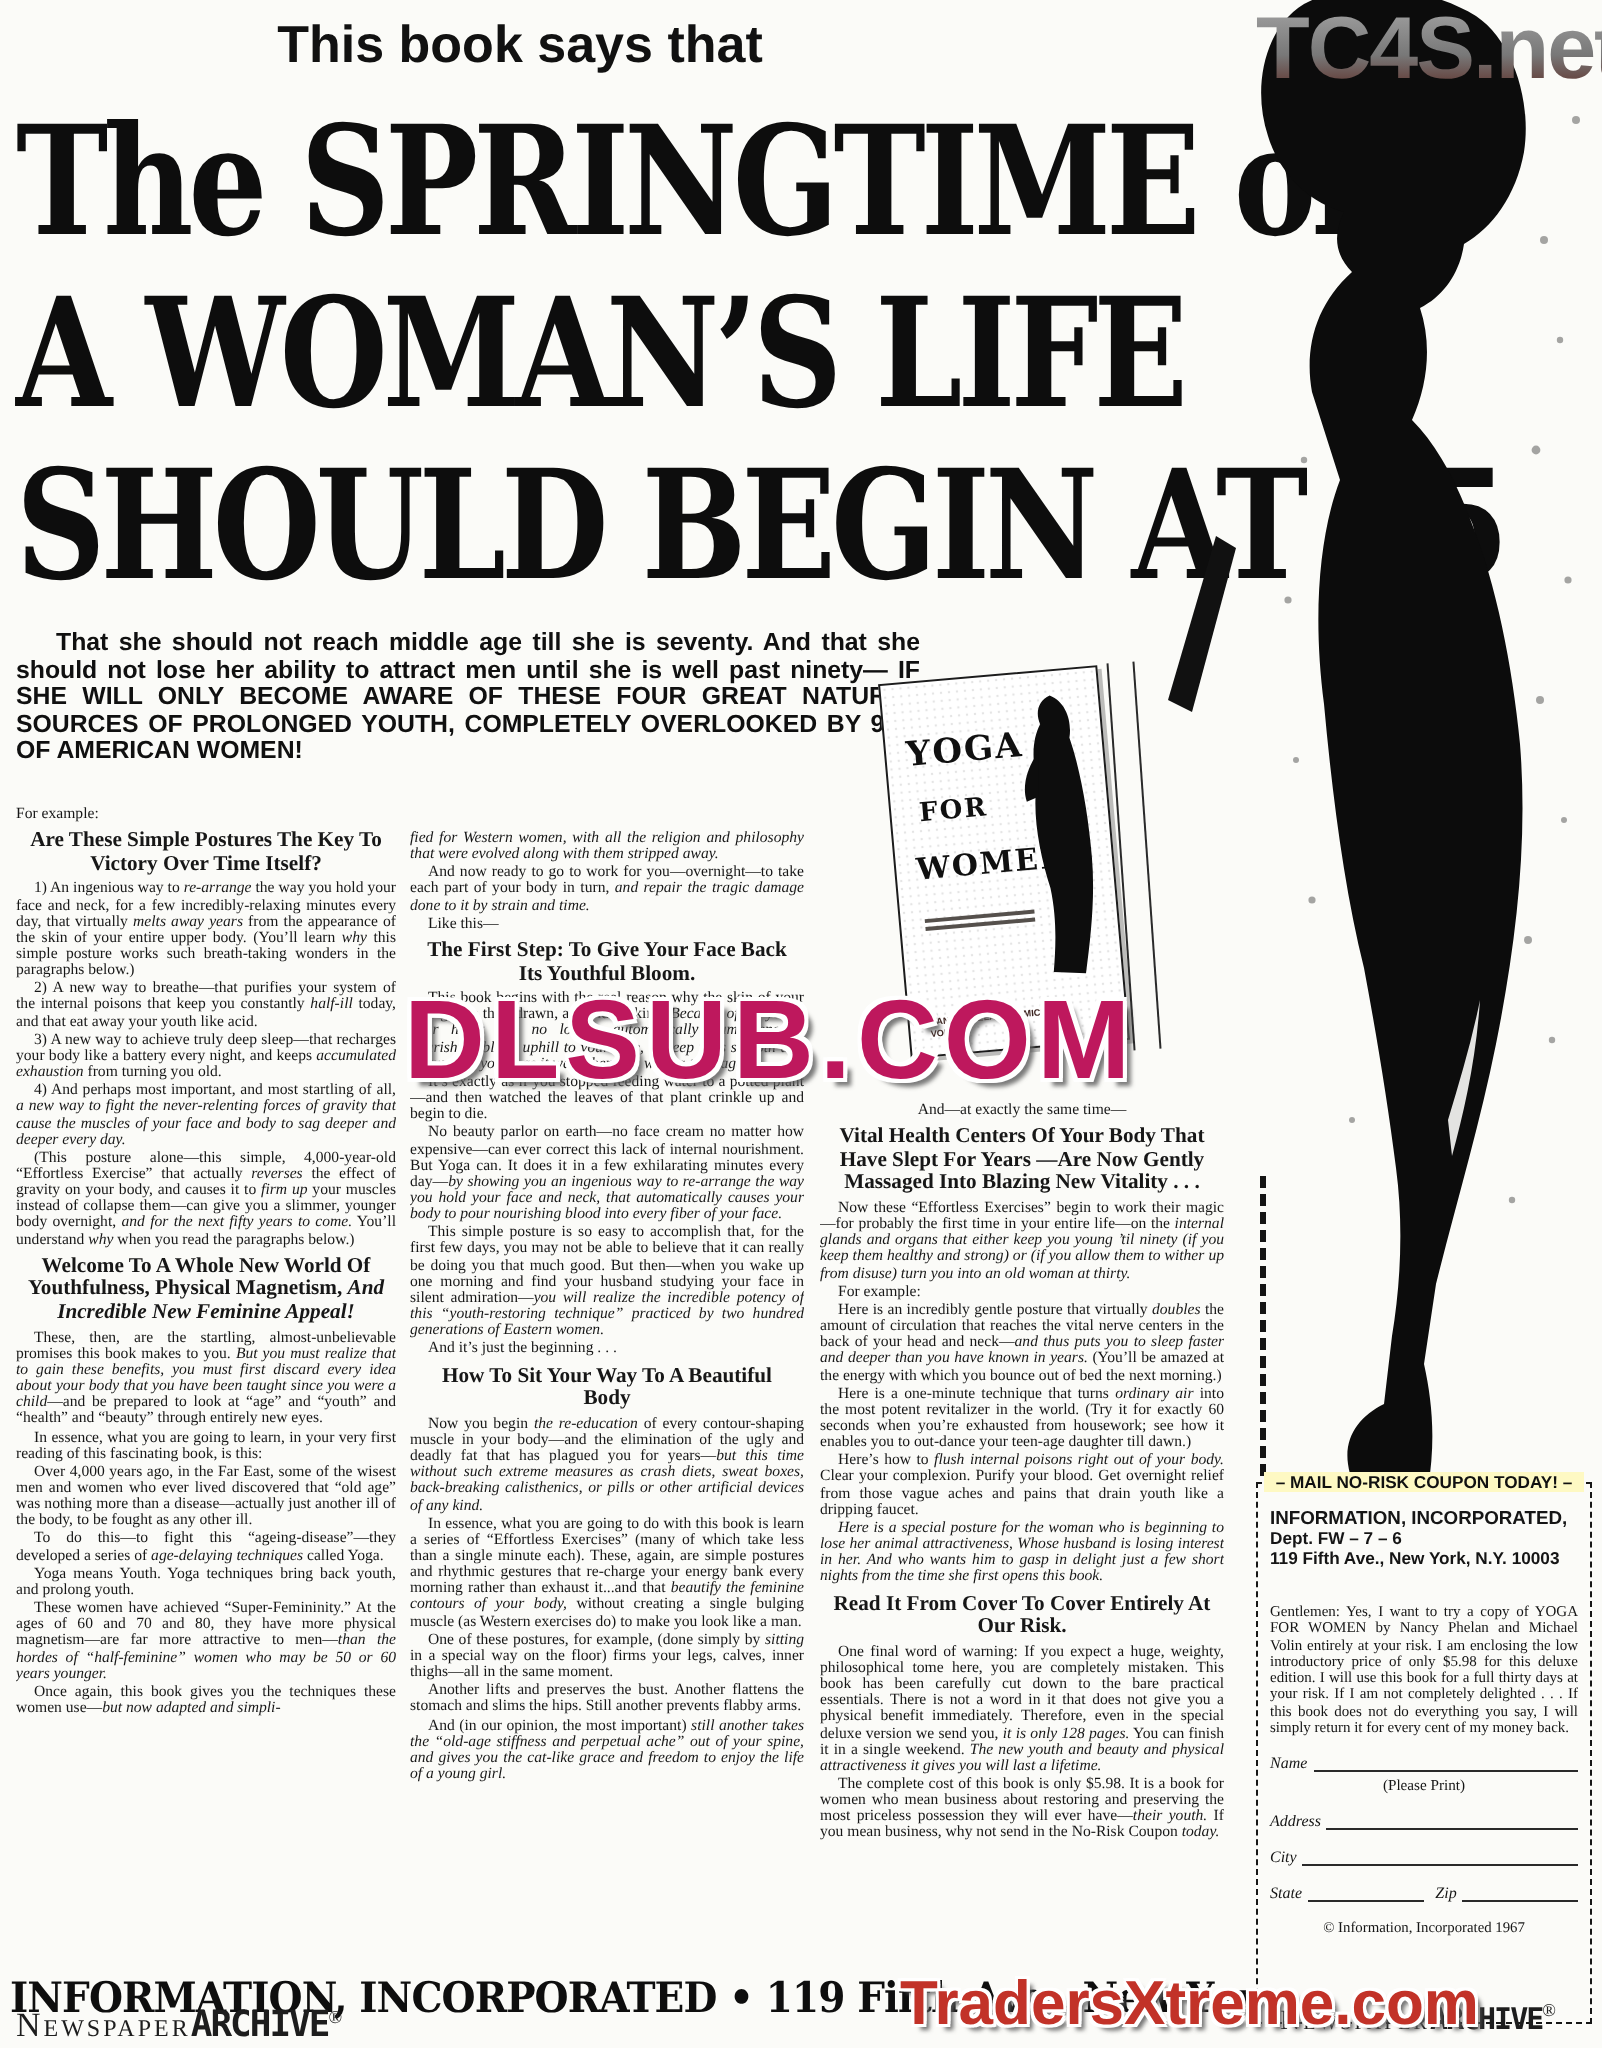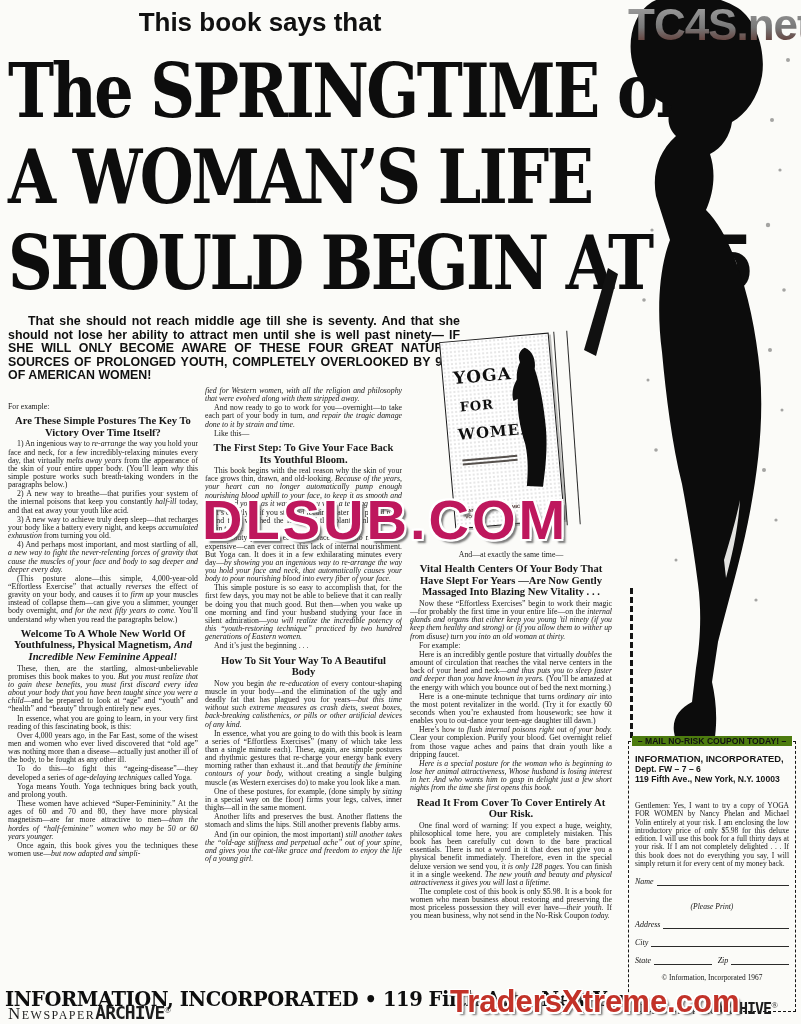--- a/index.html
+++ b/index.html
@@ -15,21 +15,21 @@
   .hl1{top:46px;} .hl2{top:132px;} .hl3{top:218px;}
 
   .subhead{position:absolute;left:8px;top:303px;width:452px;
            font-family:"Liberation Sans",sans-serif;font-weight:bold;
            font-size:12.4px;line-height:13.4px;text-align:justify;text-indent:20px;color:#101010;}
 
   
   .col{position:absolute;overflow:hidden;text-align:justify;
        font-size:7.8px;line-height:8.15px;color:#171717;margin-top:15px;}
   .col1{left:8px;  top:388px;width:190px;height:594px;}
-  .col2{left:205px;top:372px;width:197px;height:594px;}
+  .col2{left:205px;top:400px;width:197px;height:594px;}
   .col3{left:410px;top:536px;width:202px;height:456px;}
   .col p{margin:0 0 1px 0;}
   .b-body{text-indent:9px;}
   .b-first{text-indent:0;}
   .b-heading{font-weight:bold;text-align:center;font-size:10.6px;line-height:11.6px;
              margin:4px 5px 2px 5px !important;text-indent:0;}
   .b-center{text-align:center;text-indent:0;}
 
   
   .cover{position:absolute;left:447px;top:337px;width:108px;height:186px;background:#ffffff;
@@ -47,31 +47,31 @@
   .page-edge{position:absolute;left:560px;top:331px;width:12px;height:194px;transform:rotate(-4deg);
          border-left:1.5px solid #2a2a2a;border-right:1.5px solid #2a2a2a;z-index:2;}
 
   
   .woman{position:absolute;left:556px;top:0;z-index:1;}
 
   
   .coupon{position:absolute;left:628px;top:741px;width:168px;height:271px;z-index:4;
           border:1.6px dashed #161616;background:#fbfbf8;box-sizing:border-box;
           padding:12px 6px 4px 6px;}
-  .coupon-banner{position:absolute;top:-6px;left:3px;right:3px;background:#4d7c0f;text-align:center;
+  .coupon-banner{position:absolute;top:-6px;left:3px;right:3px;background:#fef9c3;text-align:center;
           font-family:"Liberation Sans",sans-serif;font-weight:bold;font-size:8.6px;color:#111;white-space:nowrap;}
   .coupon-company{font-family:"Liberation Sans",sans-serif;font-weight:bold;font-size:9.4px;line-height:10px;}
   .coupon-dept{font-family:"Liberation Sans",sans-serif;font-weight:bold;font-size:8.6px;line-height:10px;}
   .coupon-address{font-family:"Liberation Sans",sans-serif;font-weight:bold;font-size:8.6px;line-height:10px;margin-bottom:18px;}
   .coupon-body,.coupon-cod{font-size:7.5px;line-height:8.3px;text-align:justify;margin:0 0 5px 0;}
   .cbx{font-size:8px;}
   .frow{display:flex;align-items:flex-end;margin-top:9px;font-size:8px;}
   .frow i{font-size:8px;}
   .fline{flex:1;border-bottom:1px solid #2a2a2a;height:8px;margin-left:3px;}
-  .fnote{text-align:center;font-style:italic;font-size:7.6px;margin-top:16px;}
+  .fnote{text-align:center;font-size:7.6px;margin-top:2px;}
   .zip-label{margin-left:6px;}
   .coupon-copy{text-align:center;font-size:7.4px;margin-top:8px;}
   .pre-coupon-dashes{position:absolute;left:630px;top:588px;height:150px;width:0;
           border-left:3px dashed #141414;z-index:2;}
 
   
   .footer-line{position:absolute;left:5px;top:986px;font-family:"DejaVu Serif",serif;font-weight:bold;
           font-size:21px;white-space:nowrap;letter-spacing:-0.5px;transform:scaleX(0.93);
           transform-origin:left;color:#0e0e0e;z-index:2;}
   .np-logo{position:absolute;left:8px;top:1002px;color:#1d1d1d;white-space:nowrap;z-index:2;}

